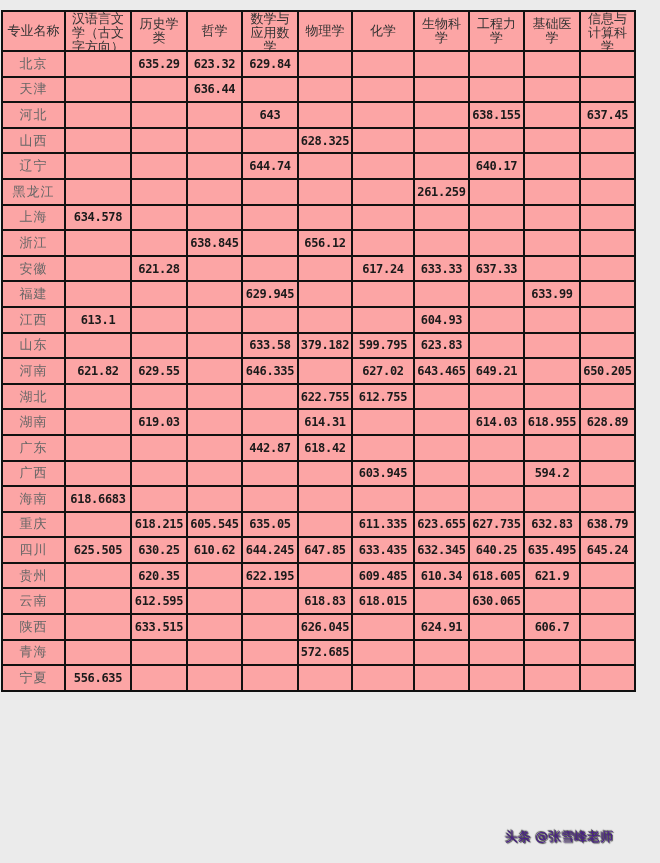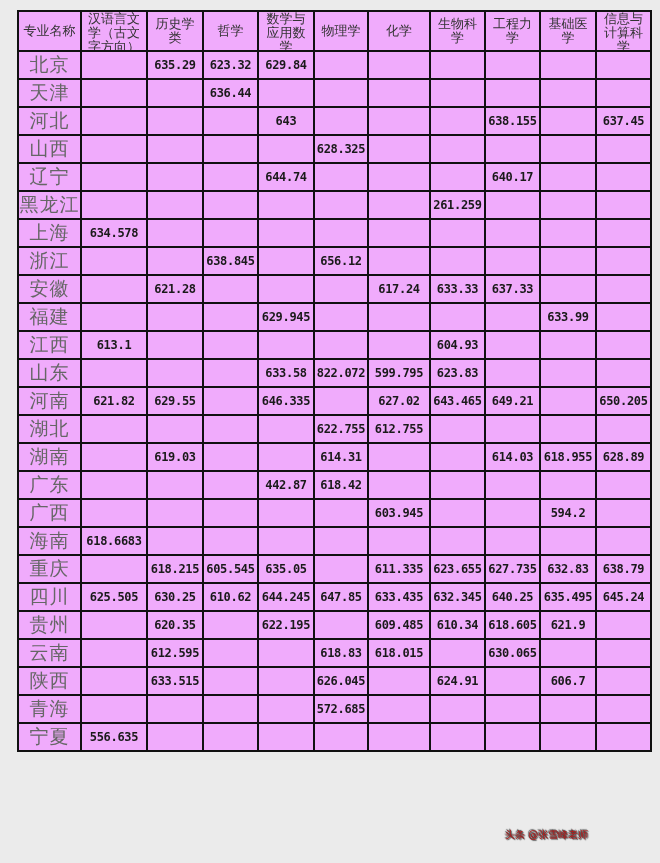--- a/index.html
+++ b/index.html
@@ -5,24 +5,24 @@
   html, body { margin: 0; padding: 0; }
   body {
     width: 660px; height: 863px;
     background: #ebebeb;
     position: relative;
     overflow: hidden;
     font-family: "DejaVu Sans", sans-serif;
   }
   .score-table {
     position: absolute;
-    left: 17px; top: 10px;
+    left: 1px; top: 10px;
     border-collapse: collapse;
     table-layout: fixed;
-    background: #f0abfc;
+    background: #fca5a5;
     border: 2px solid #4d7c0f;
   }
   .score-table th, .score-table td {
     border: 2px solid #111;
     padding: 0;
     text-align: center;
     vertical-align: middle;
     overflow: hidden;
     white-space: nowrap;
   }
@@ -44,29 +44,29 @@
     height: 23.6px;
     font-family: "DejaVu Sans Mono", monospace;
     font-weight: bold;
     font-size: 12px;
     color: #1a1a1a;
     letter-spacing: -0.3px;
   }
   .score-table td.prov {
     font-family: "DejaVu Serif", serif;
     font-weight: normal;
-    font-size: 19px;
+    font-size: 13px;
     color: #666;
     letter-spacing: 1px;
   }
   .watermark {
     position: absolute;
     left: 505px; top: 828px;
-    font-size: 10px;
-    color: #b91c1c;
+    font-size: 13px;
+    color: #4c1d95;
     text-shadow: 0 0 1px #333, 1px 1px 1px #444, -1px -1px 1px #444;
     white-space: nowrap;
   }
 </style>
 </head>
 <body>
 
 <table class="score-table">
   <colgroup>
     <col style="width:63px">
@@ -261,21 +261,21 @@
         <td></td>
         <td></td>
         <td></td>
       </tr>
       <tr>
         <td class="prov">山东</td>
         <td></td>
         <td></td>
         <td></td>
         <td>633.58</td>
-        <td>822.072</td>
+        <td>379.182</td>
         <td>599.795</td>
         <td>623.83</td>
         <td></td>
         <td></td>
         <td></td>
       </tr>
       <tr>
         <td class="prov">河南</td>
         <td>621.82</td>
         <td>629.55</td>

